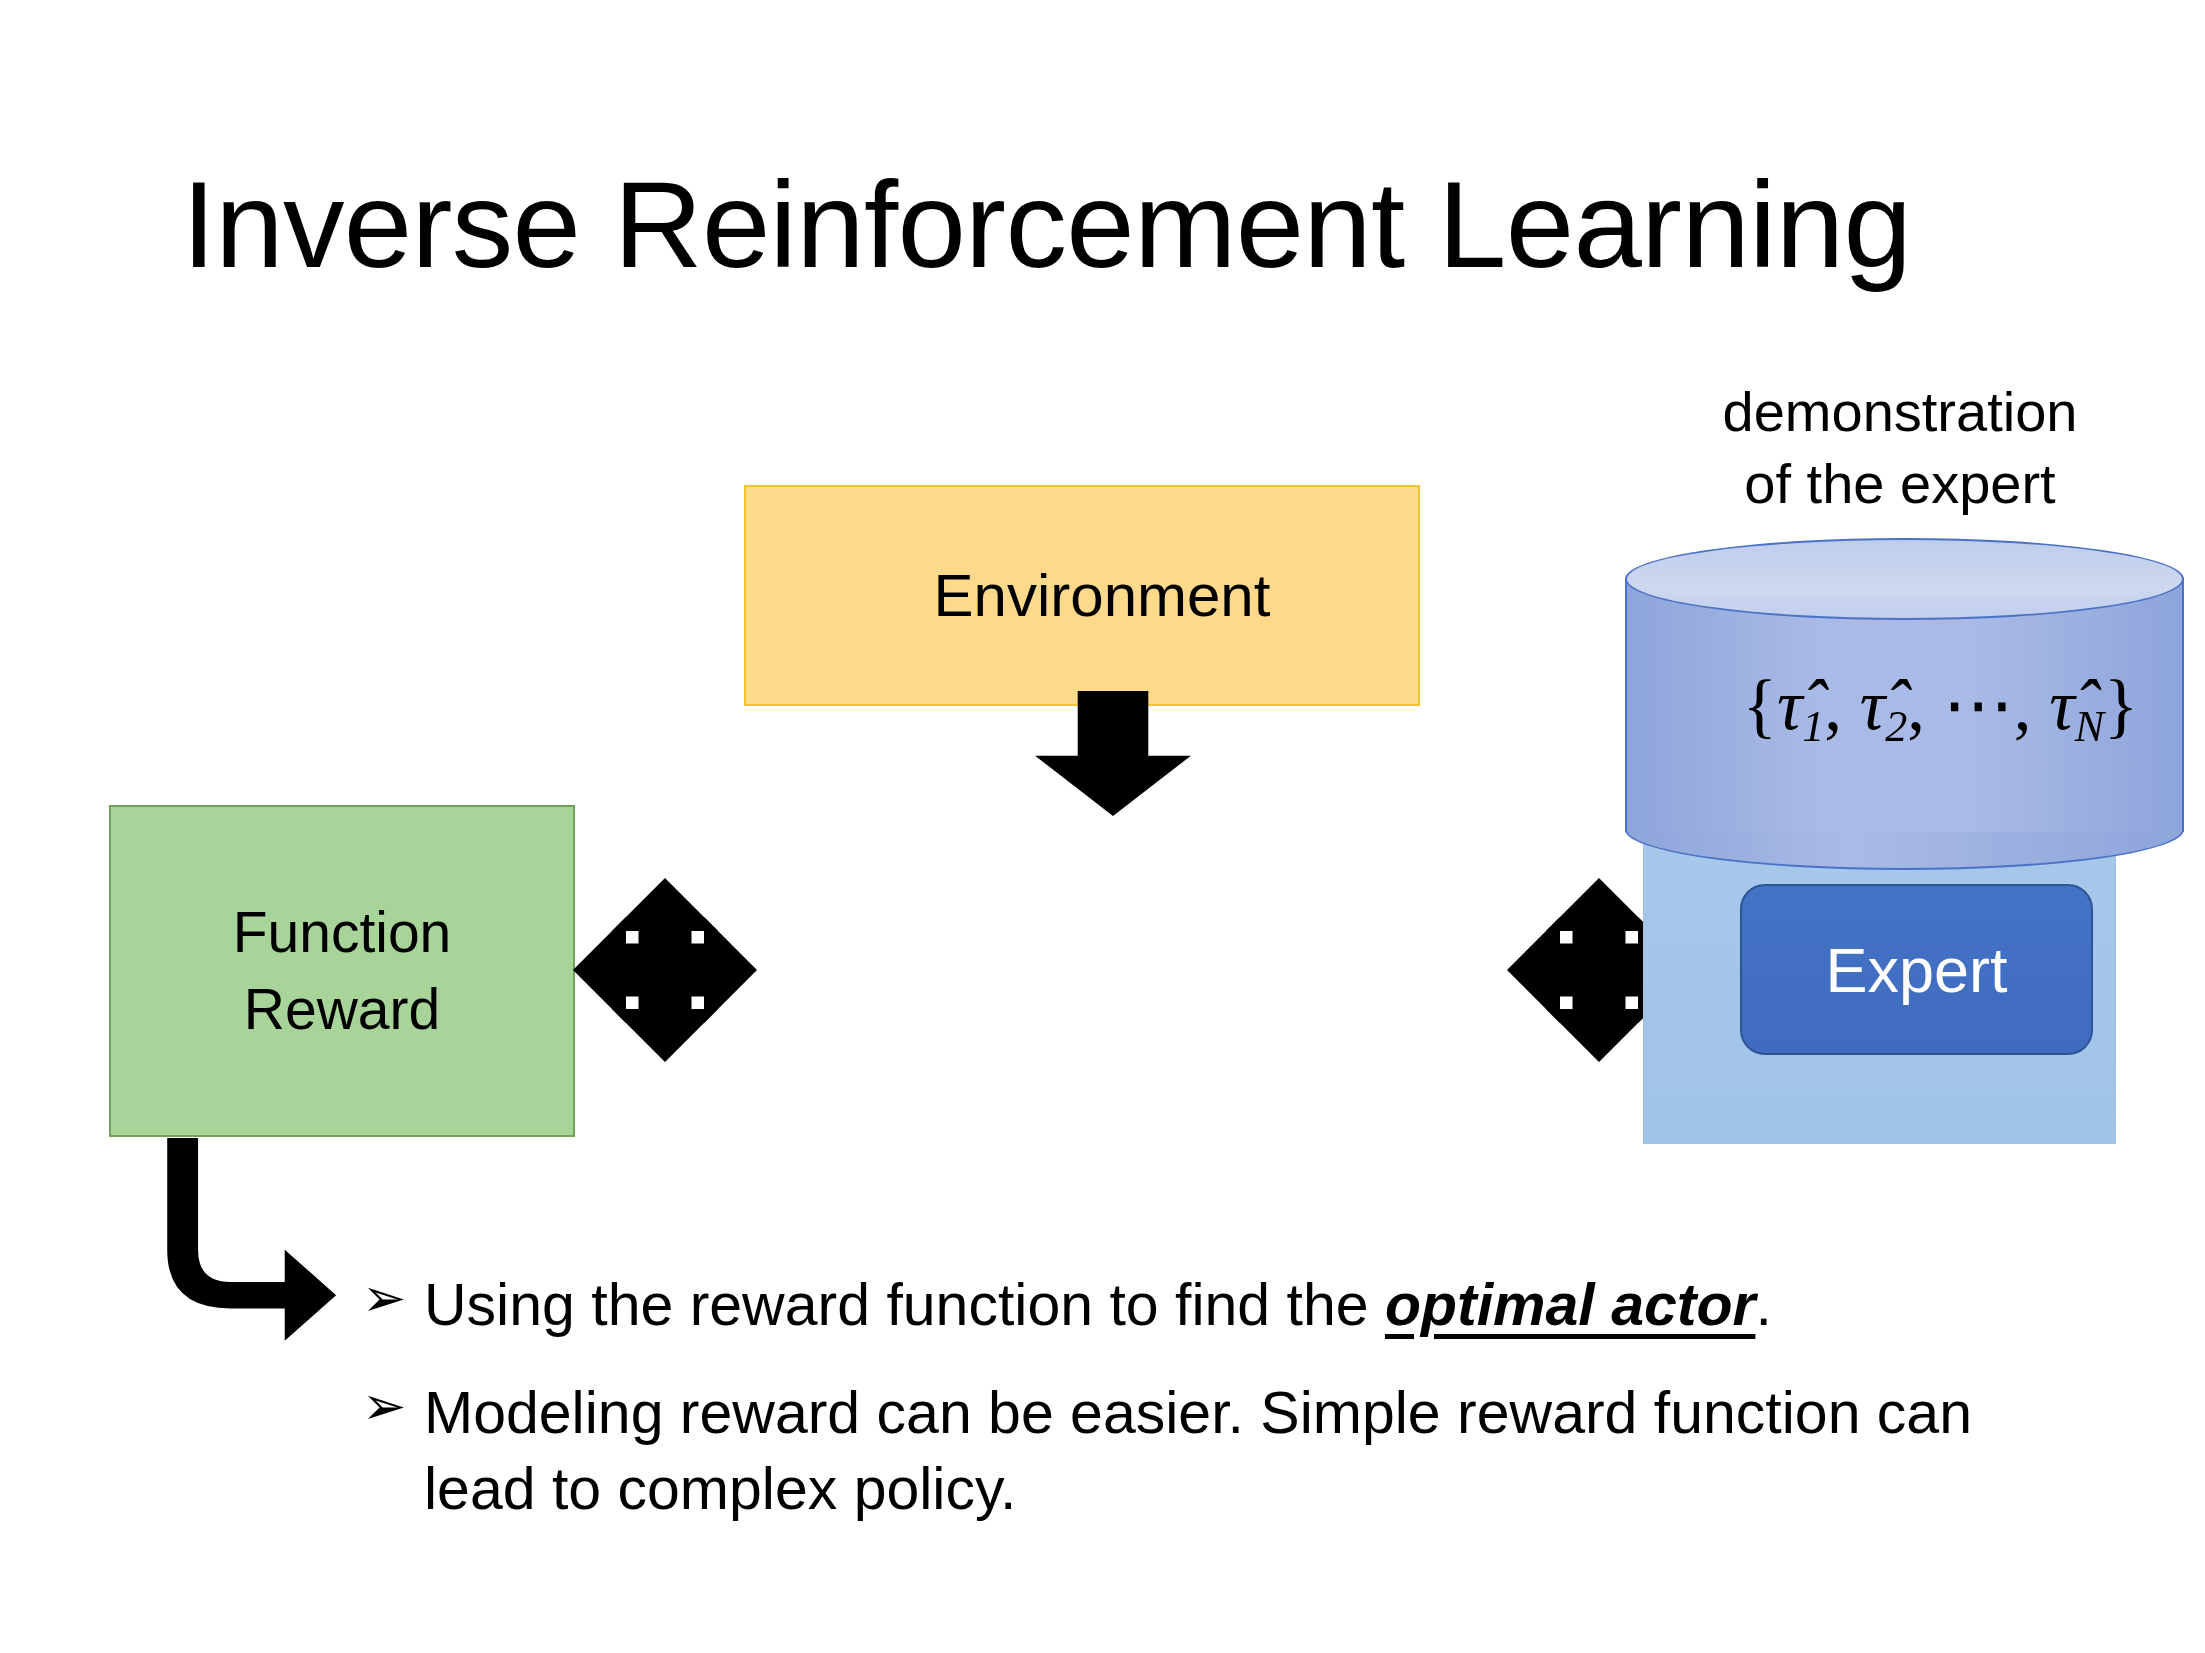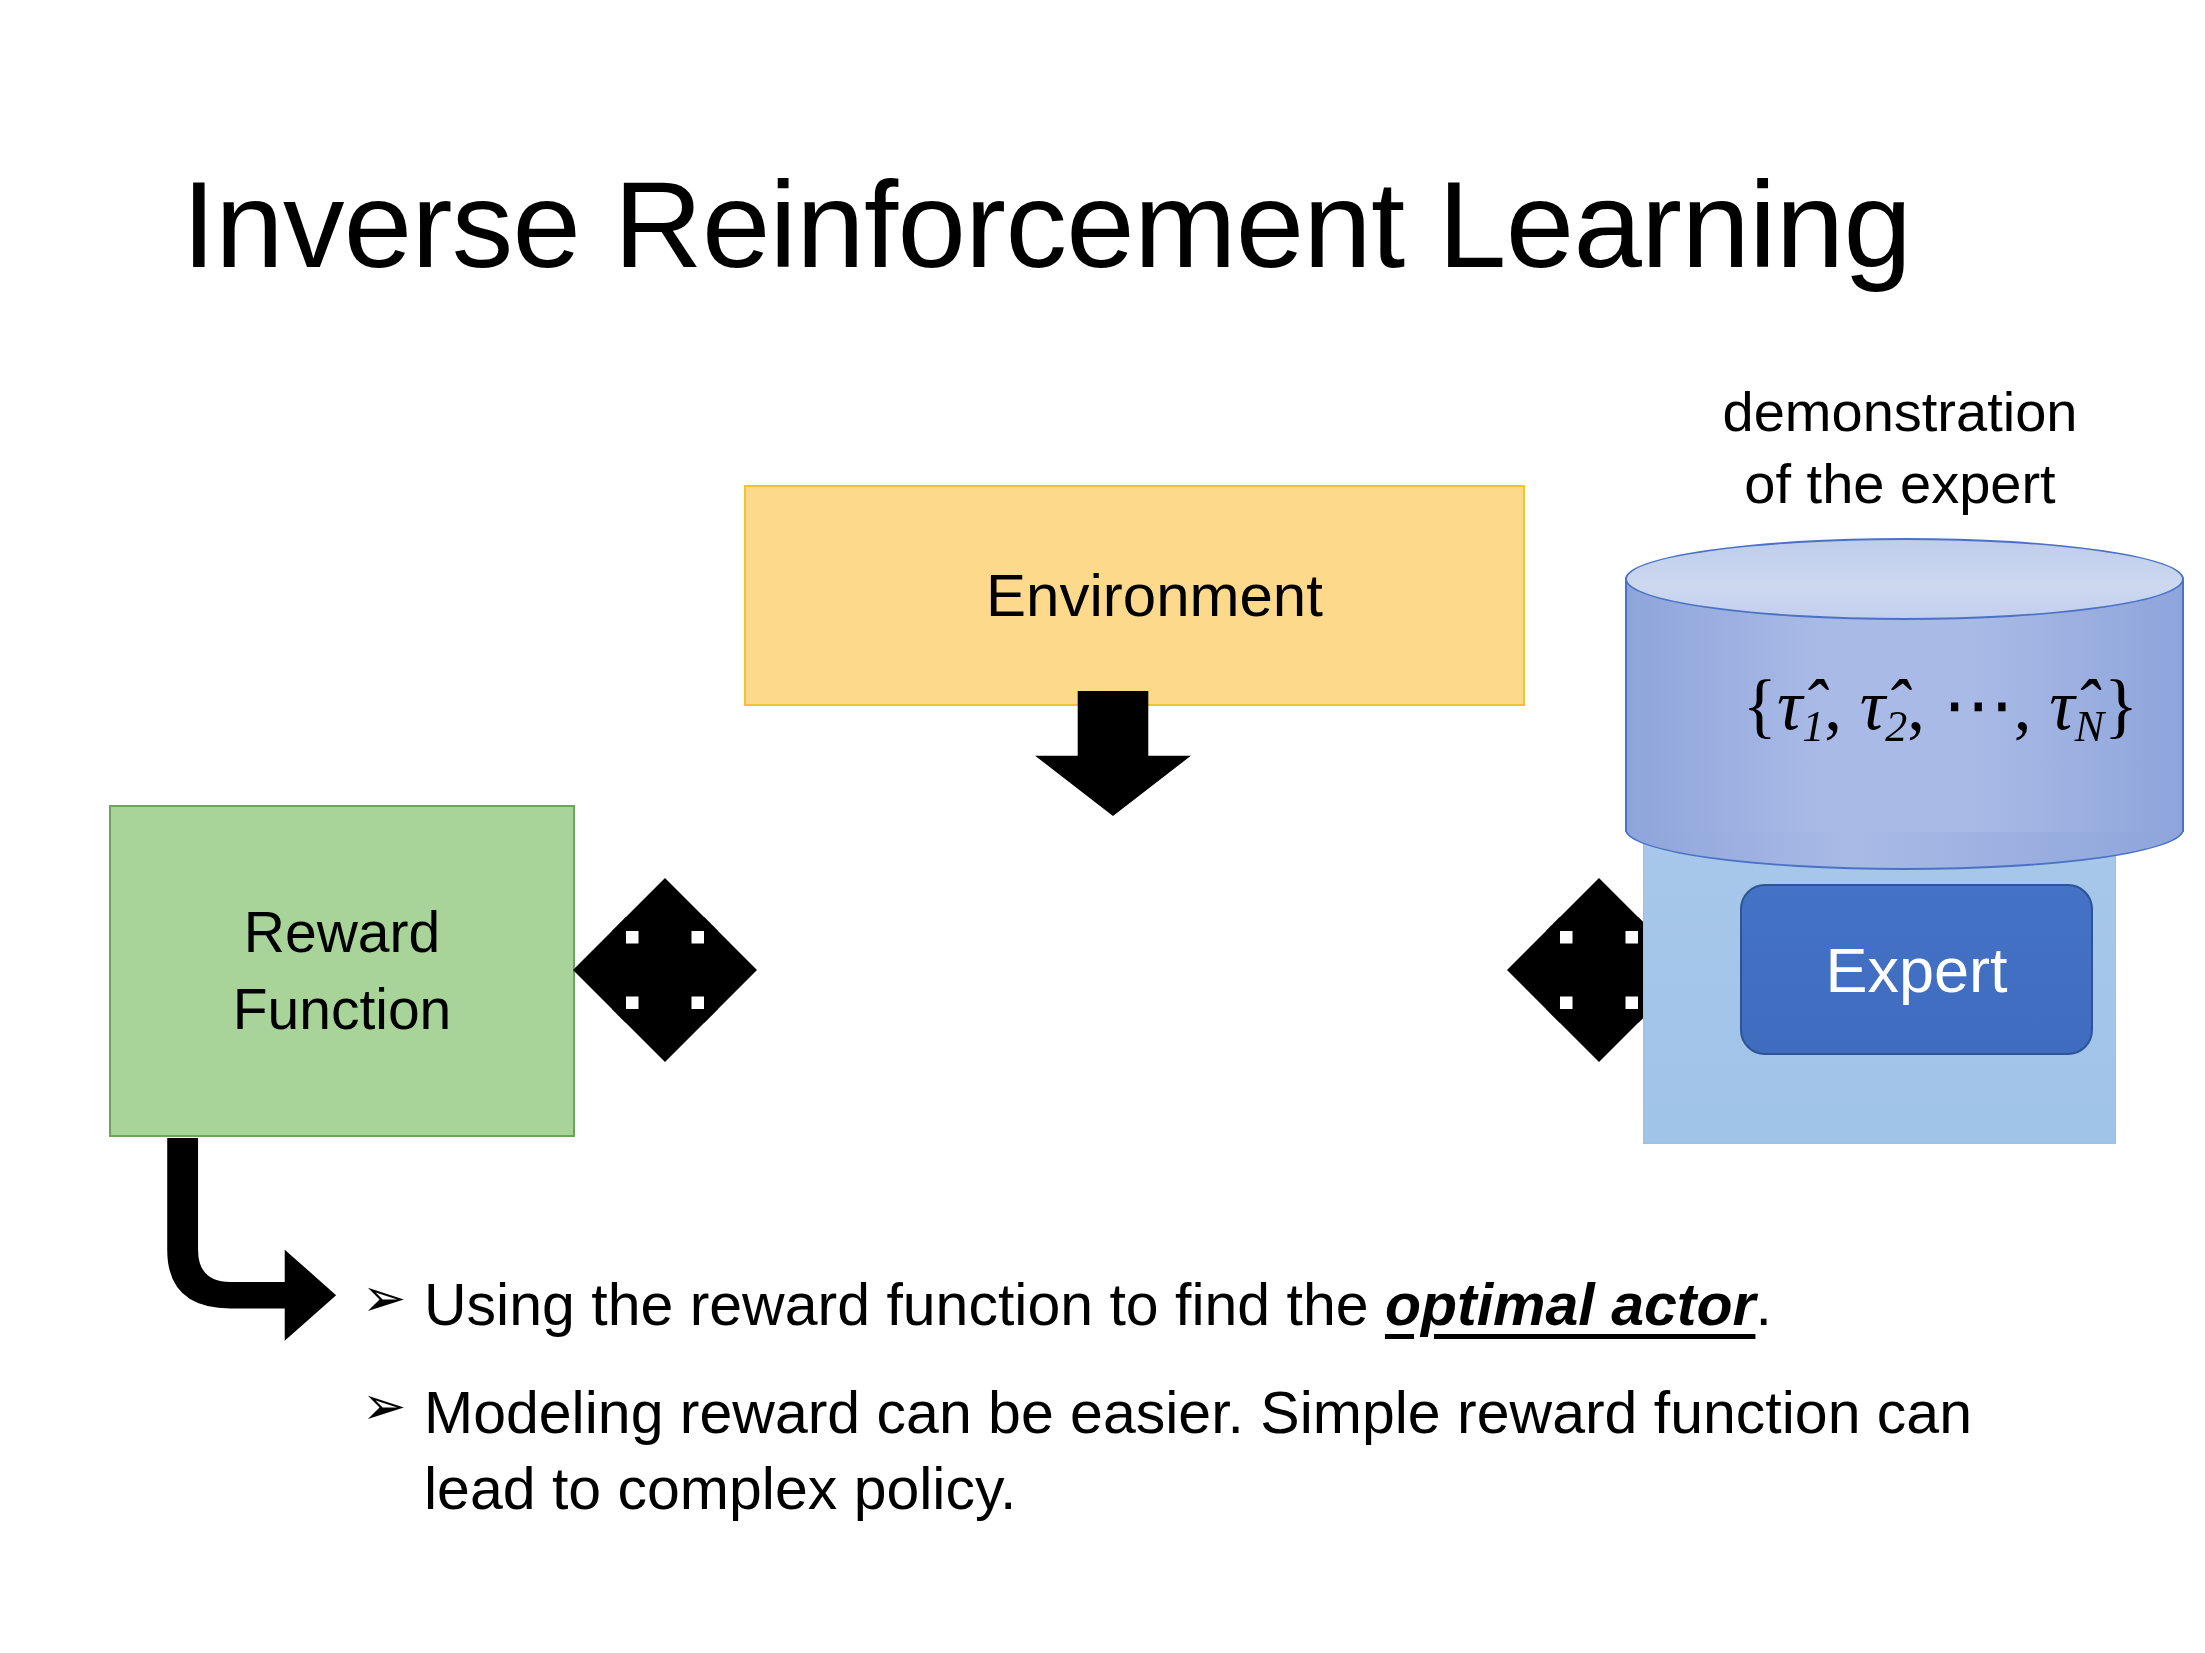--- a/index.html
+++ b/index.html
@@ -39,21 +39,21 @@
     box-sizing: border-box;
     display: flex;
     align-items: center;
     justify-content: center;
     text-align: center;
   }
 
   #environment-box {
     left: 744px;
     top: 485px;
-    width: 781px;
+    width: 676px;
     height: 221px;
     background: #FCD98B;
     border: 2.9px solid #F2C230;
     font-size: 60px;
     padding-left: 40px;
   }
 
   #rl-box {
     left: 744px;
     top: 810px;
@@ -247,22 +247,22 @@
     <span>Environment</span>
   </div>
 
   <svg class="arrow-svg" id="arrow-down" viewBox="0 0 212 170">
     <polygon points="58,0 154,0 154,88 212,88 106,170 0,88 58,88" fill="#000000"></polygon>
   </svg>
 
 
   <div class="node-box" id="reward-box">
     <div>
+      <div>Function</div>
       <div>Reward</div>
-      <div>Function</div>
     </div>
   </div>
 
   <svg class="arrow-svg" id="arrow-left-right-a" viewBox="0 0 250 250">
     <polygon points="0,125 72,53 72,89 178,89 178,53 250,125 178,197 178,161 72,161 72,197" fill="#000000"></polygon>
     <polygon points="125,0 197,72 161,72 161,178 197,178 125,250 53,178 89,178 89,72 53,72" fill="#000000"></polygon>
   </svg>
 
   <svg class="arrow-svg" id="arrow-left-right-b" viewBox="0 0 250 250">
     <polygon points="0,125 72,53 72,89 178,89 178,53 250,125 178,197 178,161 72,161 72,197" fill="#000000"></polygon>

